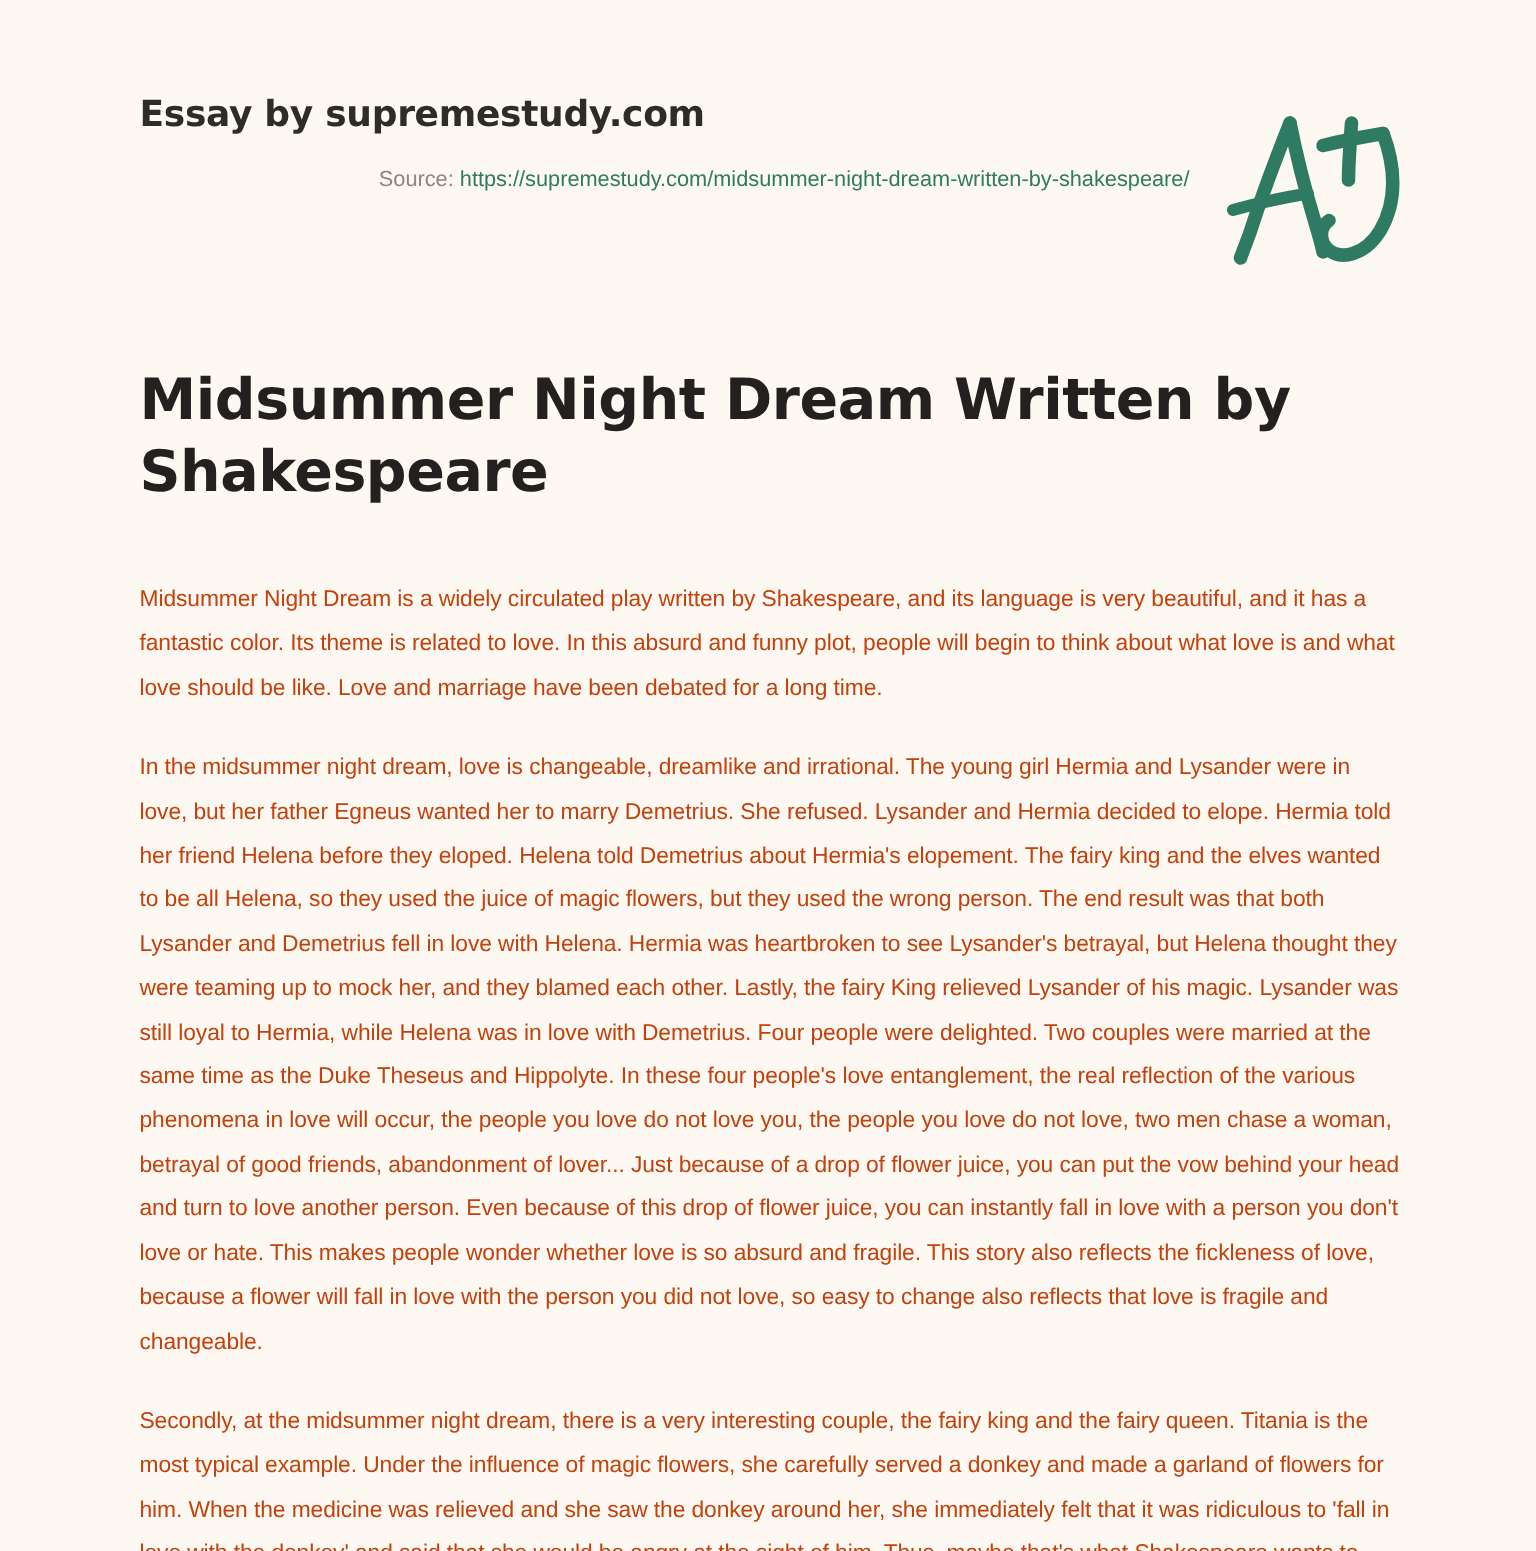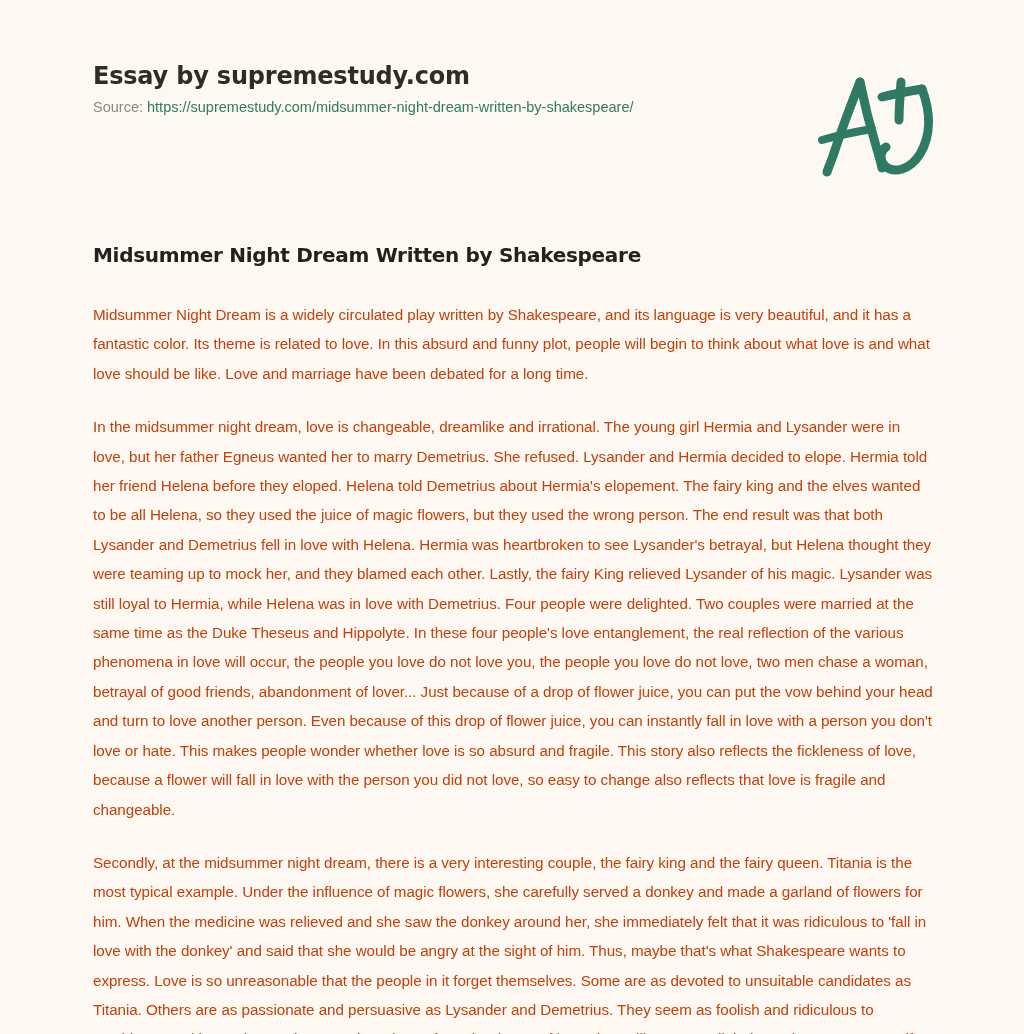--- a/index.html
+++ b/index.html
@@ -45,26 +45,27 @@
     font-size: 24px;
     font-weight: 700;
     color: #2e2c29;
     letter-spacing: -0.2px;
     line-height: 1.2;
     margin: 0;
     white-space: nowrap;
   }
 
   .source-line {
-    margin-top: 7px;
+    margin-top: 20px;
     font-family: "Liberation Sans", sans-serif;
     font-size: 14.5px;
     line-height: 1.3;
     white-space: nowrap;
     color: #8a8681;
+    text-align: right;
   }
 
   .source-label {
     color: #8a8681;
   }
 
   .source-url {
     color: #2f7a63;
     text-decoration: none;
     cursor: pointer;
@@ -87,26 +88,26 @@
   
   .article {
     position: absolute;
     left: 93px;
     top: 243px;
     width: 840px;
   }
 
   .doc-title {
     font-family: "DejaVu Sans", sans-serif;
-    font-size: 20px;
+    font-size: 38px;
     font-weight: 700;
     color: #22211f;
     letter-spacing: -0.3px;
     line-height: 1.25;
-    margin: 0 0 32px 0;
+    margin: 0 0 47px 0;
   }
 
   .body-text p {
     font-family: "Liberation Sans", sans-serif;
     font-size: 15.2px;
     line-height: 29.4px;
     color: #c2410c;
     margin: 0 0 24px 0;
     text-align: left;
     letter-spacing: -0.05px;

